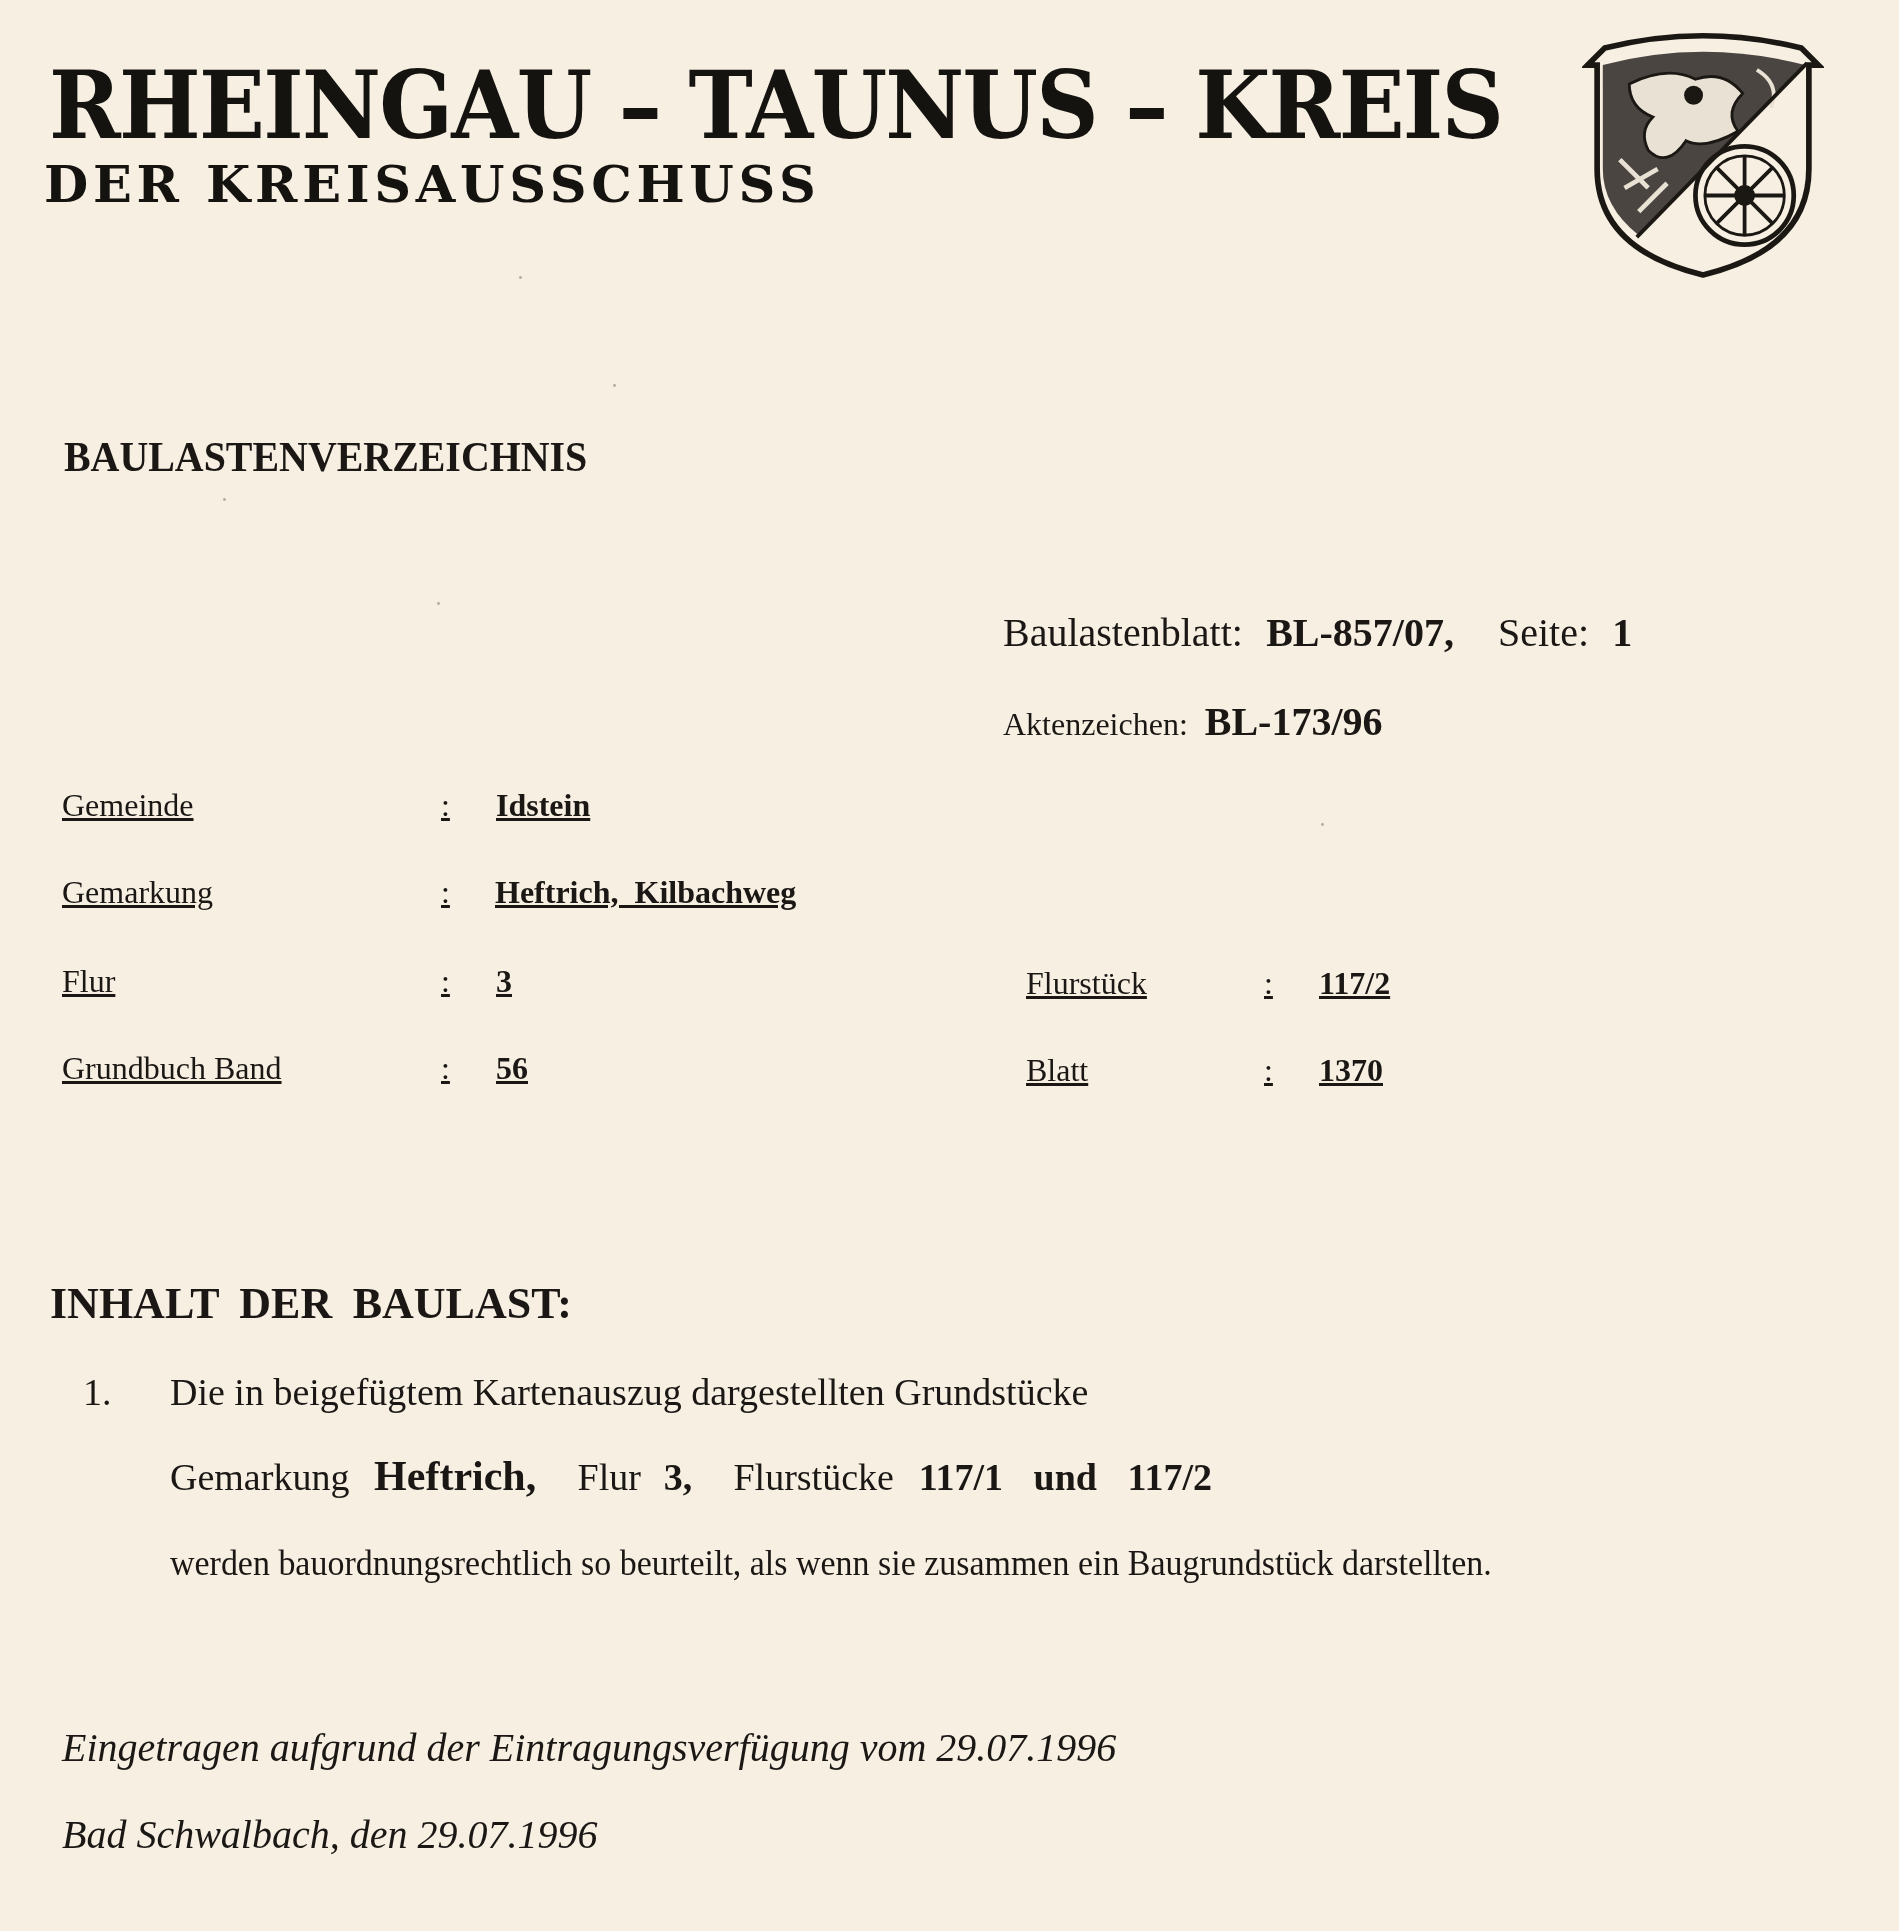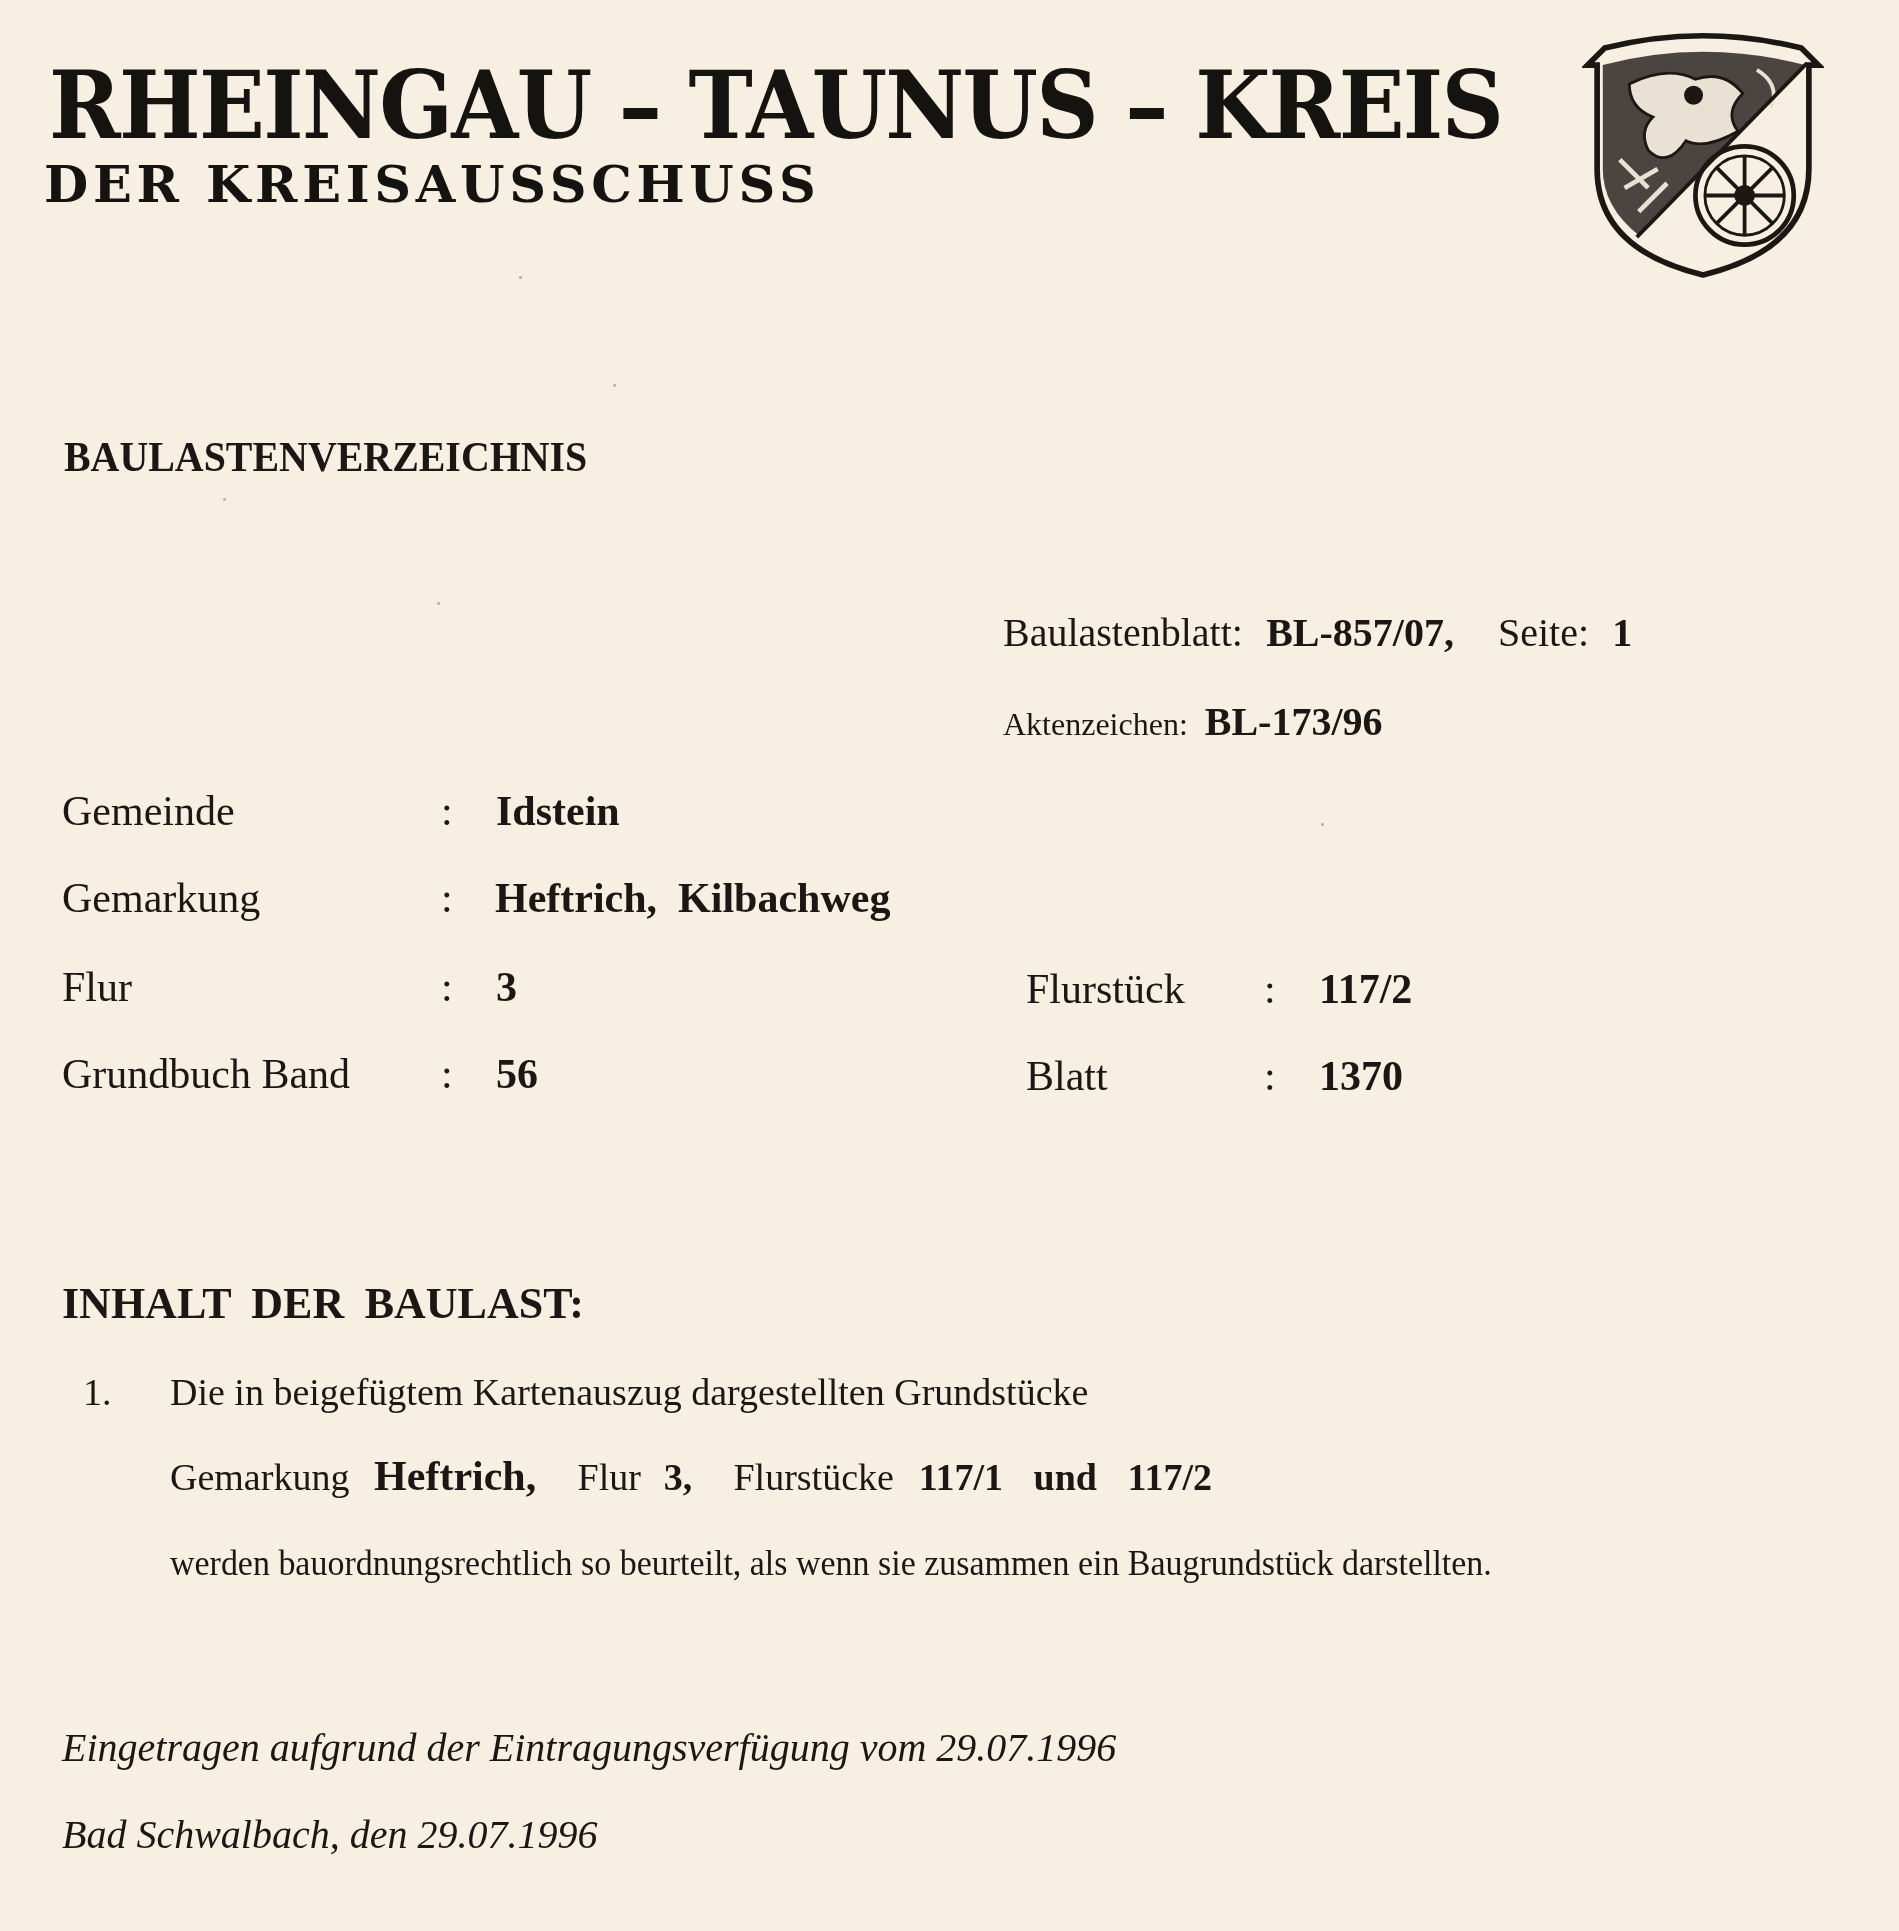--- a/index.html
+++ b/index.html
@@ -35,24 +35,24 @@
     .crest { left: 1582px; top: 26.5px; width: 242px; height: 251px; }
     .heading {
       left: 64px; top: 433px;
       font-weight: bold; font-size: 42px;
       transform: scaleX(0.95); transform-origin: left top;
     }
     .meta-row { font-size: 40px; }
     .meta-row .lbl { font-weight: normal; }
     .meta-row .val { font-weight: bold; }
     .small-lbl { font-size: 32px; }
-    .field { font-size: 42px; }
+    .field { font-size: 32px; text-decoration: underline; }
     .bold { font-weight: bold; }
     .section-h {
-      left: 62px; top: 1278px;
+      left: 50px; top: 1278px;
       font-weight: bold; font-size: 44px; word-spacing: 9.5px;
     }
     .body-text { font-size: 38px; }
     .item-num { left: 83px; top: 1370px; font-size: 38px; }
     .footer-line { font-size: 40px; left: 62px; font-style: italic; }
     .speck { position: absolute; width: 2.8px; height: 2.8px; background: #8a8478; border-radius: 50%; opacity: .6; }
   </style>
 </head>
 <body>
 

